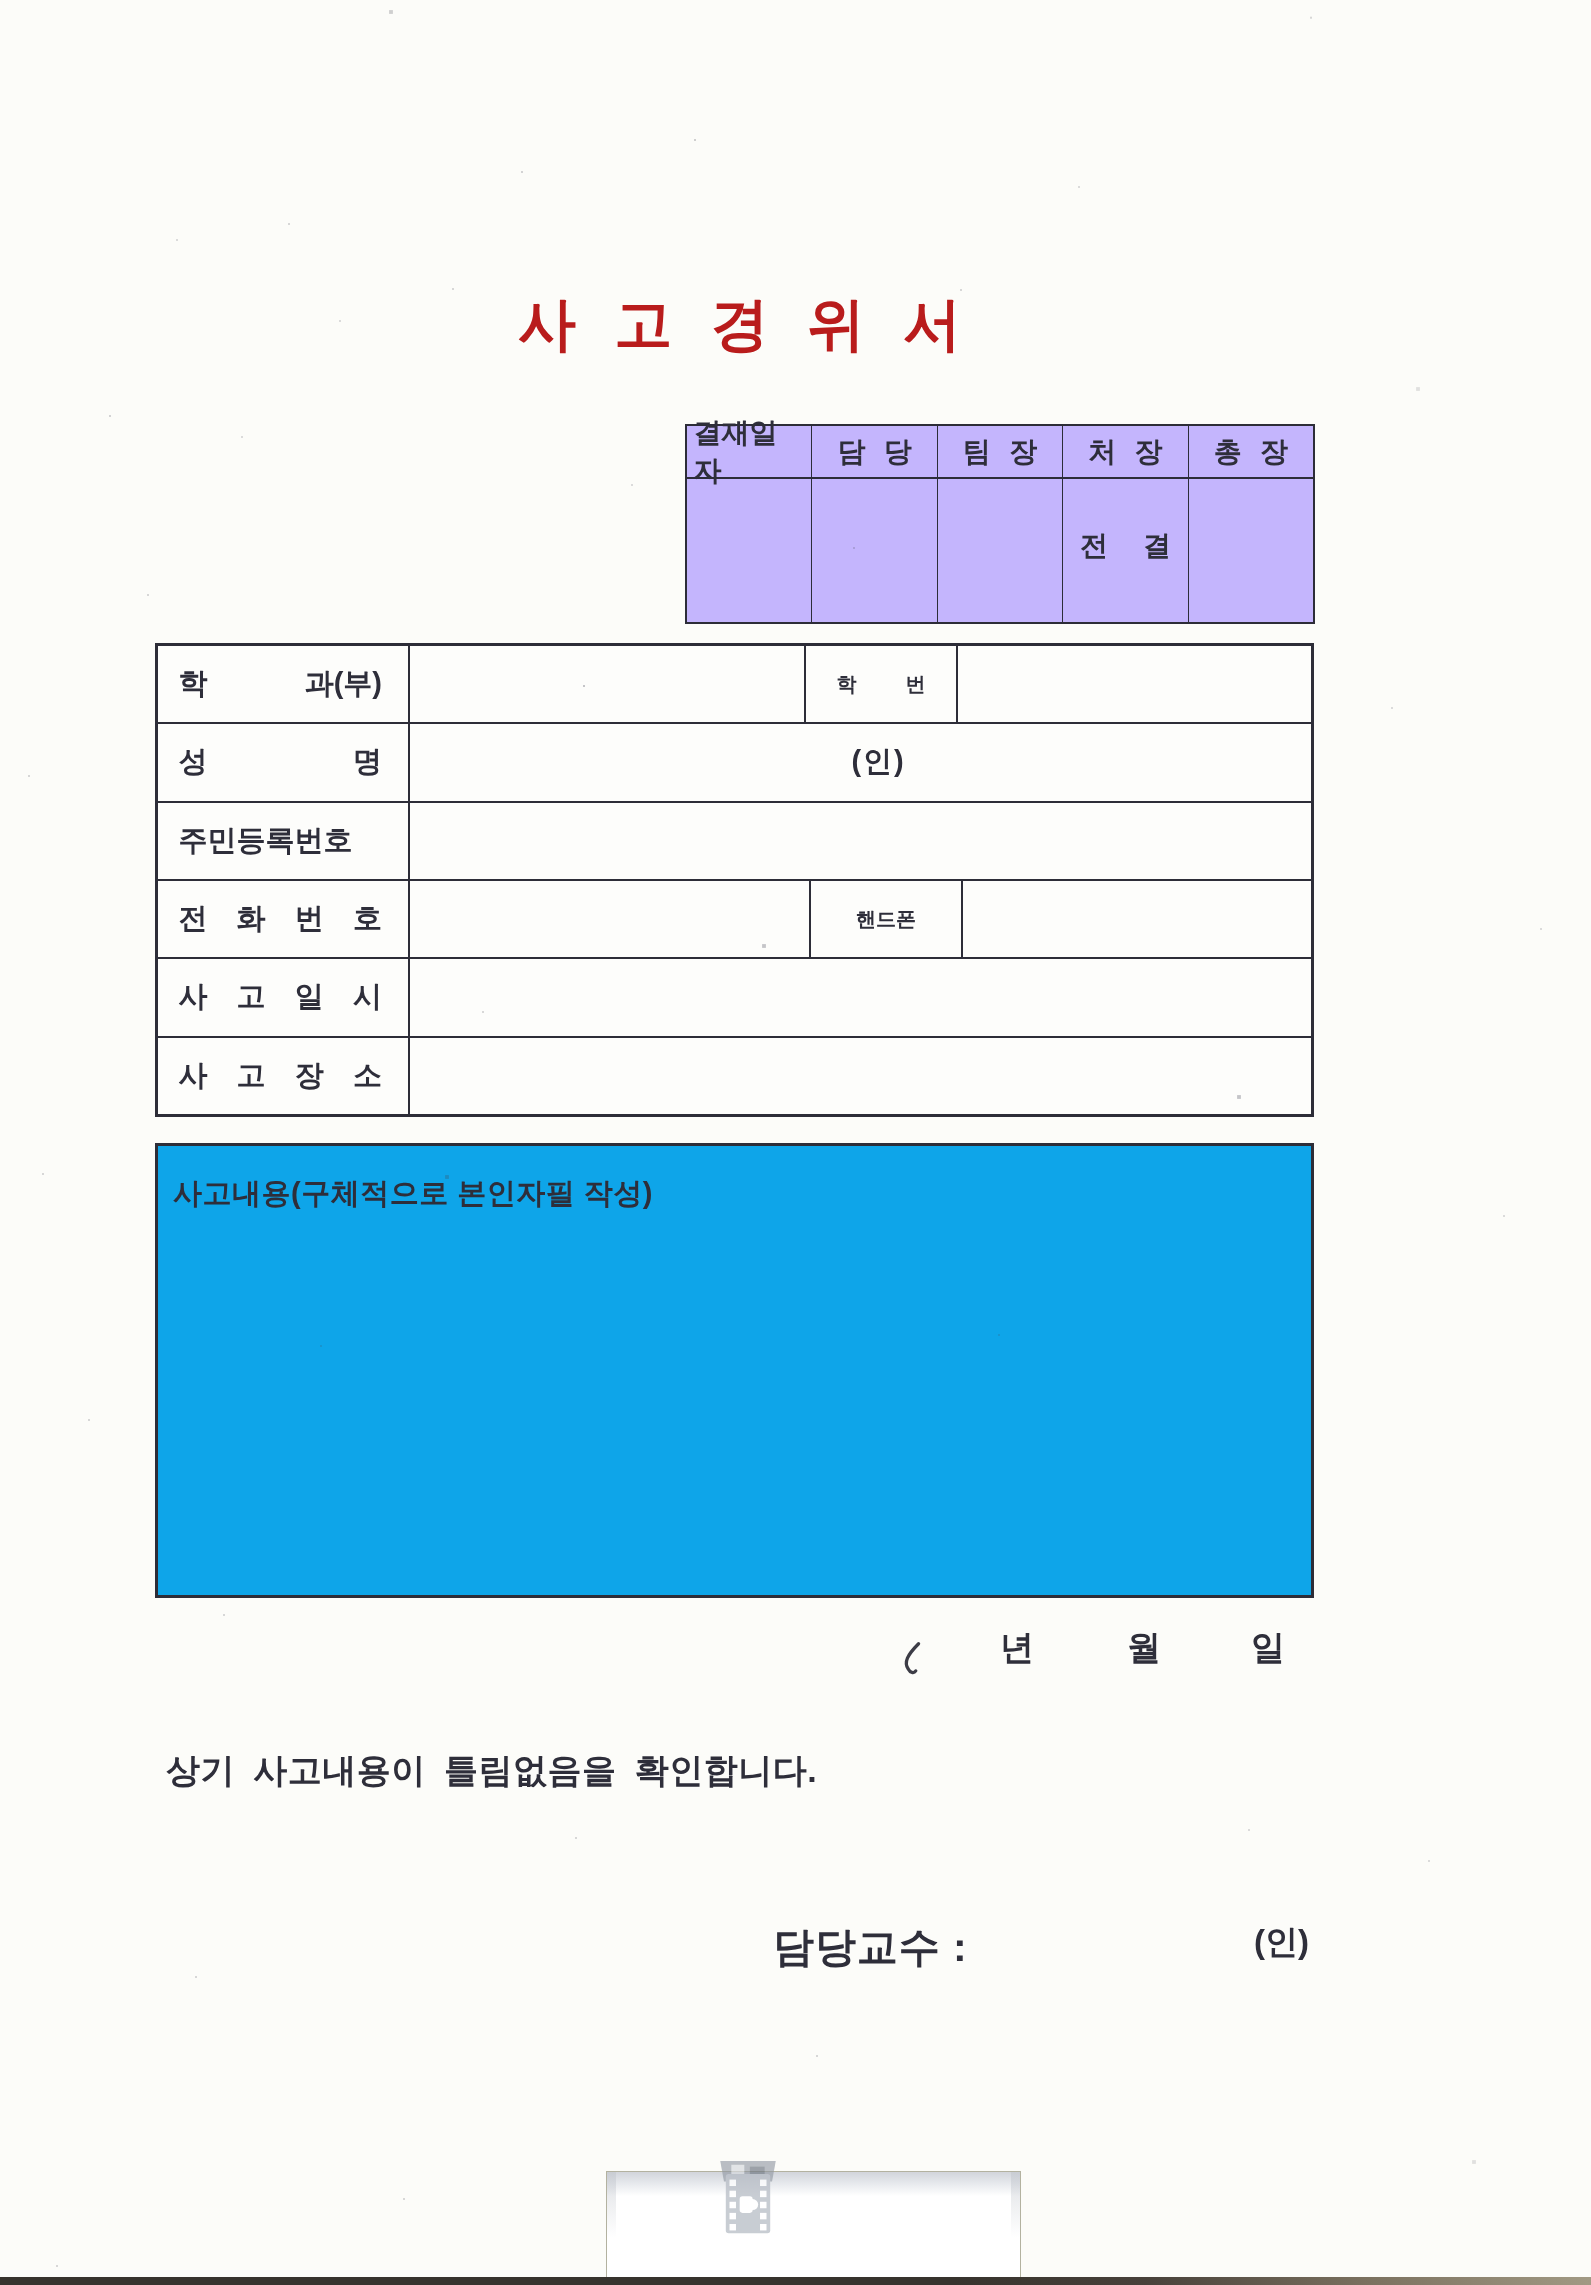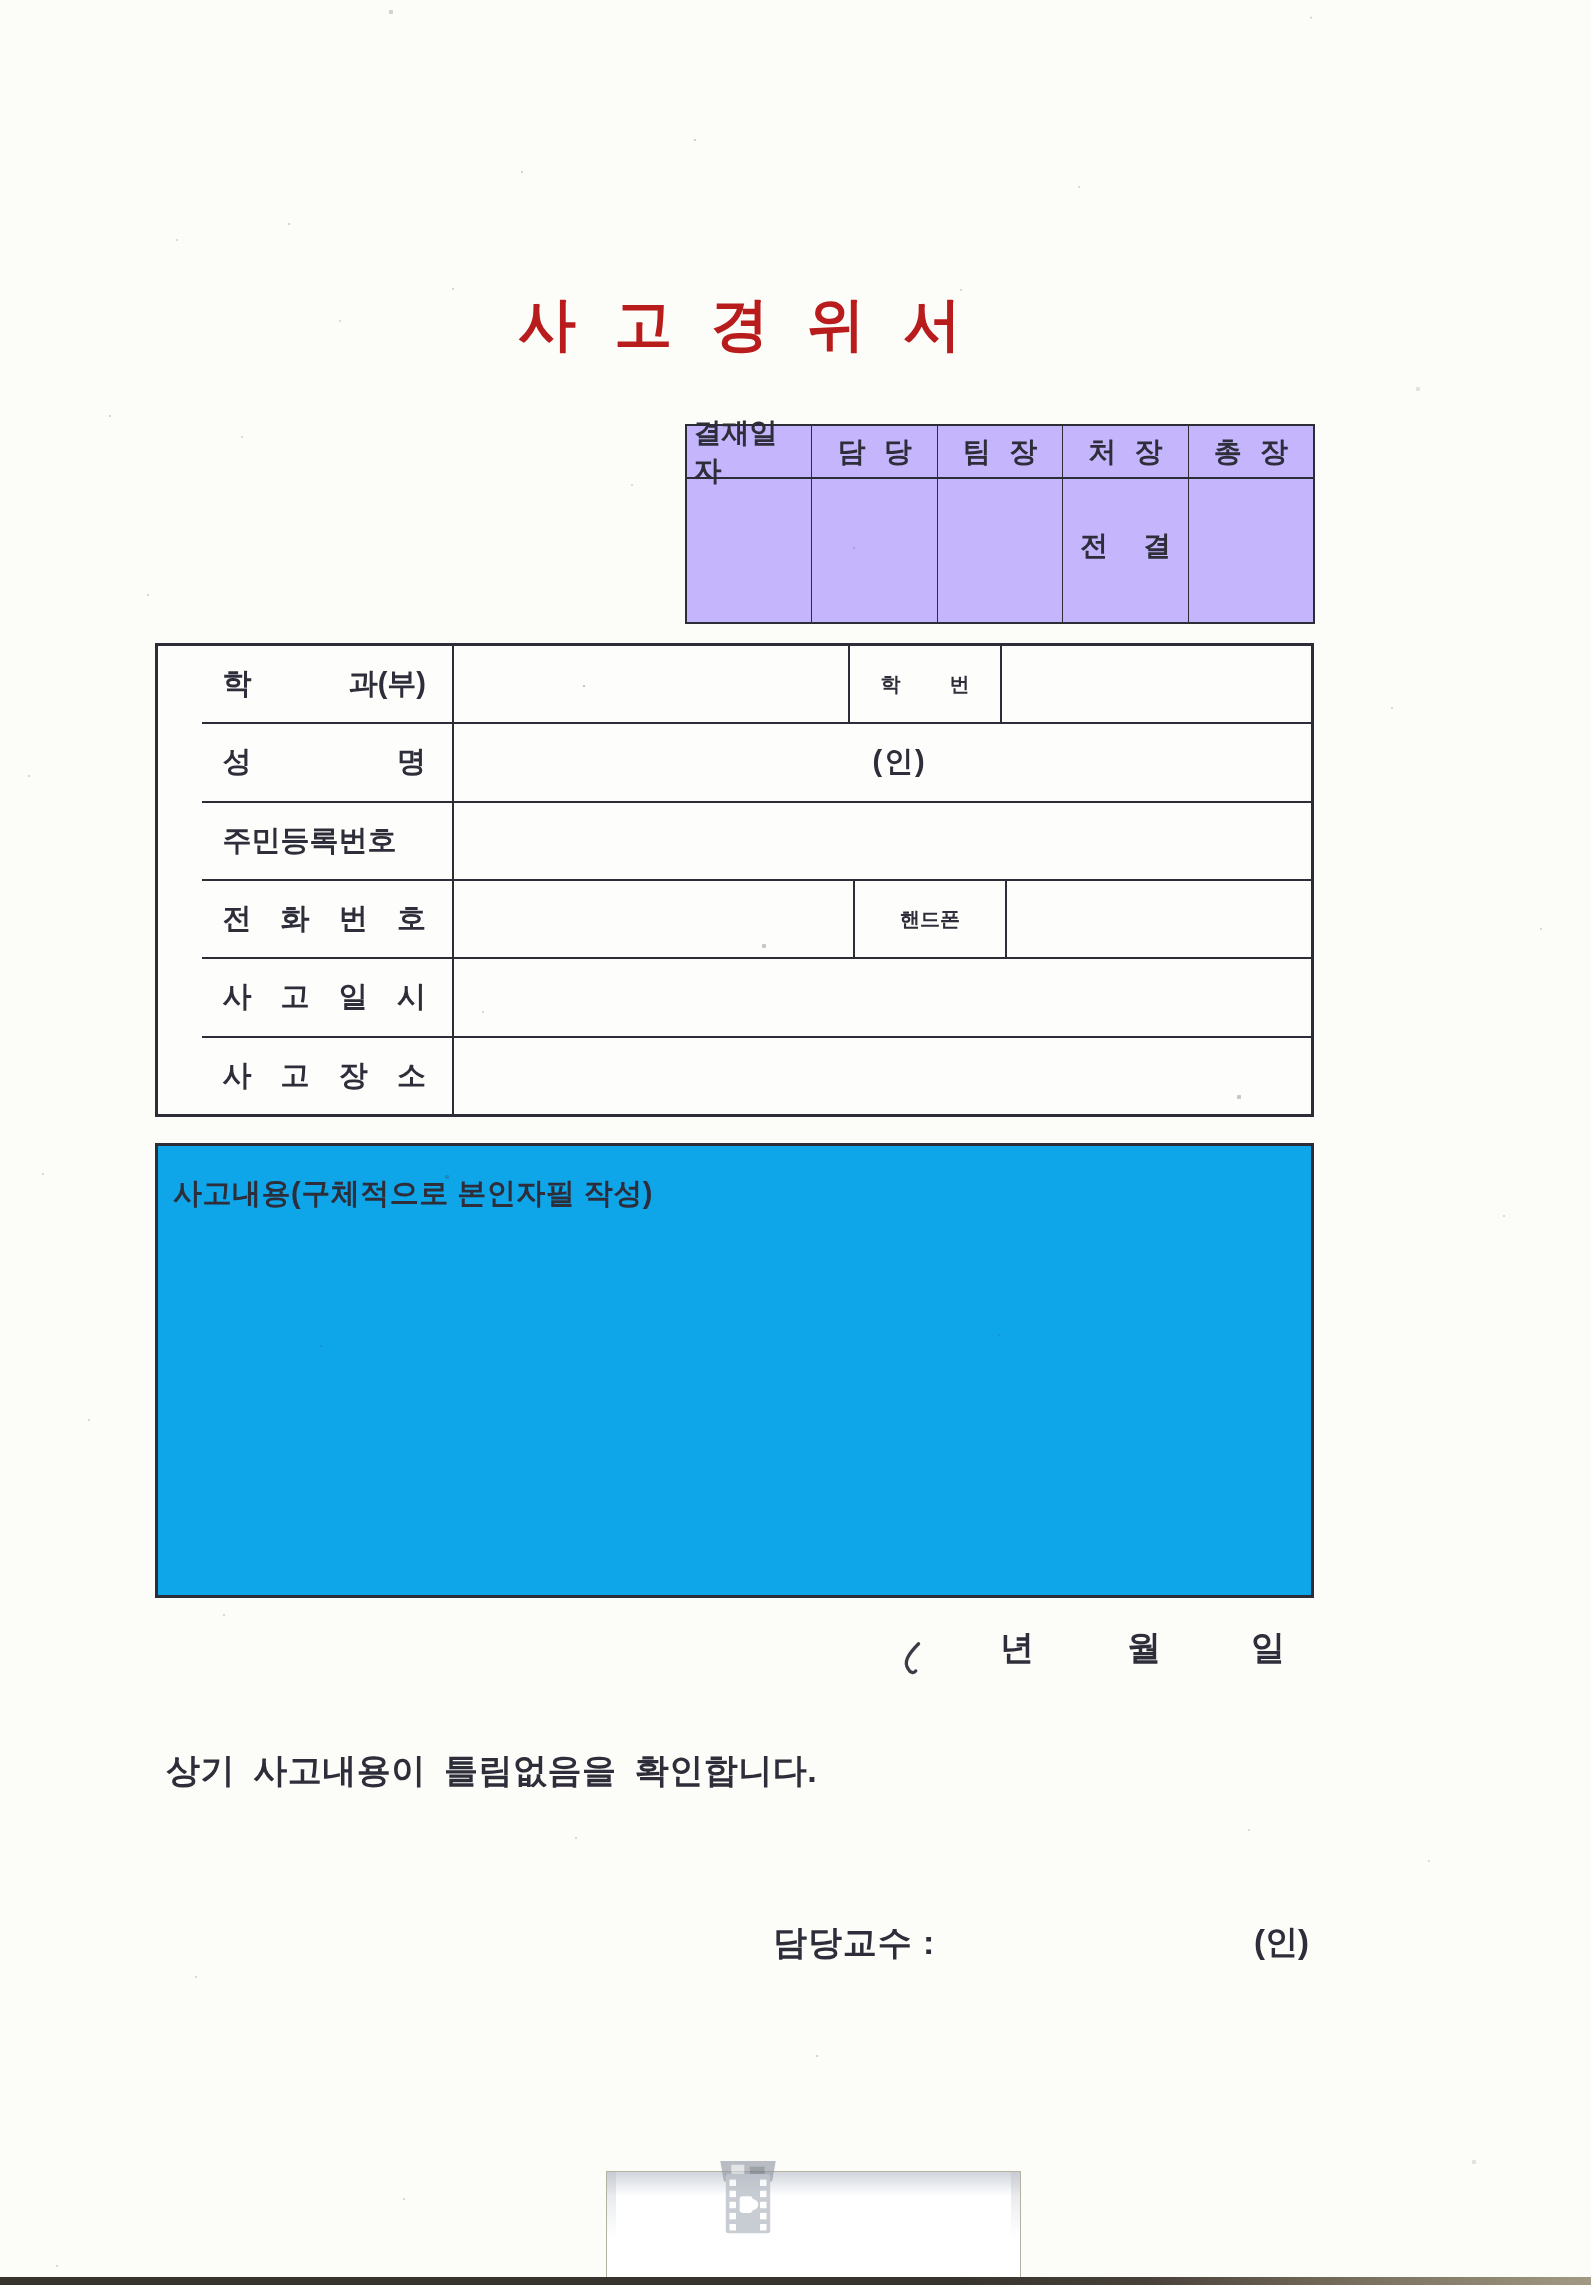--- a/index.html
+++ b/index.html
@@ -42,21 +42,21 @@
     width:91px;font-size:28px;font-weight:bold;
     text-align:justify;text-align-last:justify;
   }
   
   .info{
     position:absolute;left:155px;top:643px;
     width:1159px;height:474px;
     border:3.7px solid #2d2d38;box-sizing:border-box;
     display:flex;flex-direction:column;background:#fdfdfb;
   }
-  .row{flex:1;display:flex;border-top:2.8px solid #2d2d38;min-height:0;margin-left:44px;}
+  .row{flex:1;display:flex;border-top:2.8px solid #2d2d38;min-height:0;}
   .row:first-child{border-top:none;}
   .lab{
     width:252px;flex:0 0 252px;border-right:2.8px solid #2d2d38;
     display:flex;align-items:center;
     font-size:29px;font-weight:bold;
     padding:0 26px 0 20.4px;box-sizing:border-box;
   }
   .lab > span{display:block;width:100%;text-align:justify;text-align-last:justify;white-space:nowrap;}
   .val{flex:1;position:relative;}
   .val-f1{flex:0 0 394px;}
@@ -85,21 +85,21 @@
   .date-word{position:absolute;top:1625px;font-size:34px;font-weight:bold;}
   .d-year{left:1000px;}
   .d-month{left:1127px;}
   .d-day{left:1251px;}
   .pen-tick{position:absolute;left:896px;top:1640px;}
   .confirmation{
     position:absolute;left:166px;top:1748px;
     font-size:34px;font-weight:bold;letter-spacing:0.5px;word-spacing:8.3px;
     white-space:nowrap;
   }
-  .prof-label{position:absolute;left:773px;top:1920px;font-size:34px;font-weight:bold;letter-spacing:0.9px;}
+  .prof-label{position:absolute;left:773px;top:1920px;font-size:41px;font-weight:bold;letter-spacing:0.9px;}
   .prof-seal{position:absolute;left:1254px;top:1920px;font-size:33px;font-weight:bold;}
   
   .thumb{
     position:absolute;left:606px;top:2171px;width:415px;height:109px;
     border:1.9px solid #b3b2a0;box-sizing:border-box;background:#ffffff;
   }
   .thumb-band{
     position:absolute;left:0;right:0;top:0;height:24px;
     background:linear-gradient(#c6cad2 0%,#dfe2e7 45%,rgba(255,255,255,0) 100%);
     opacity:.8;

